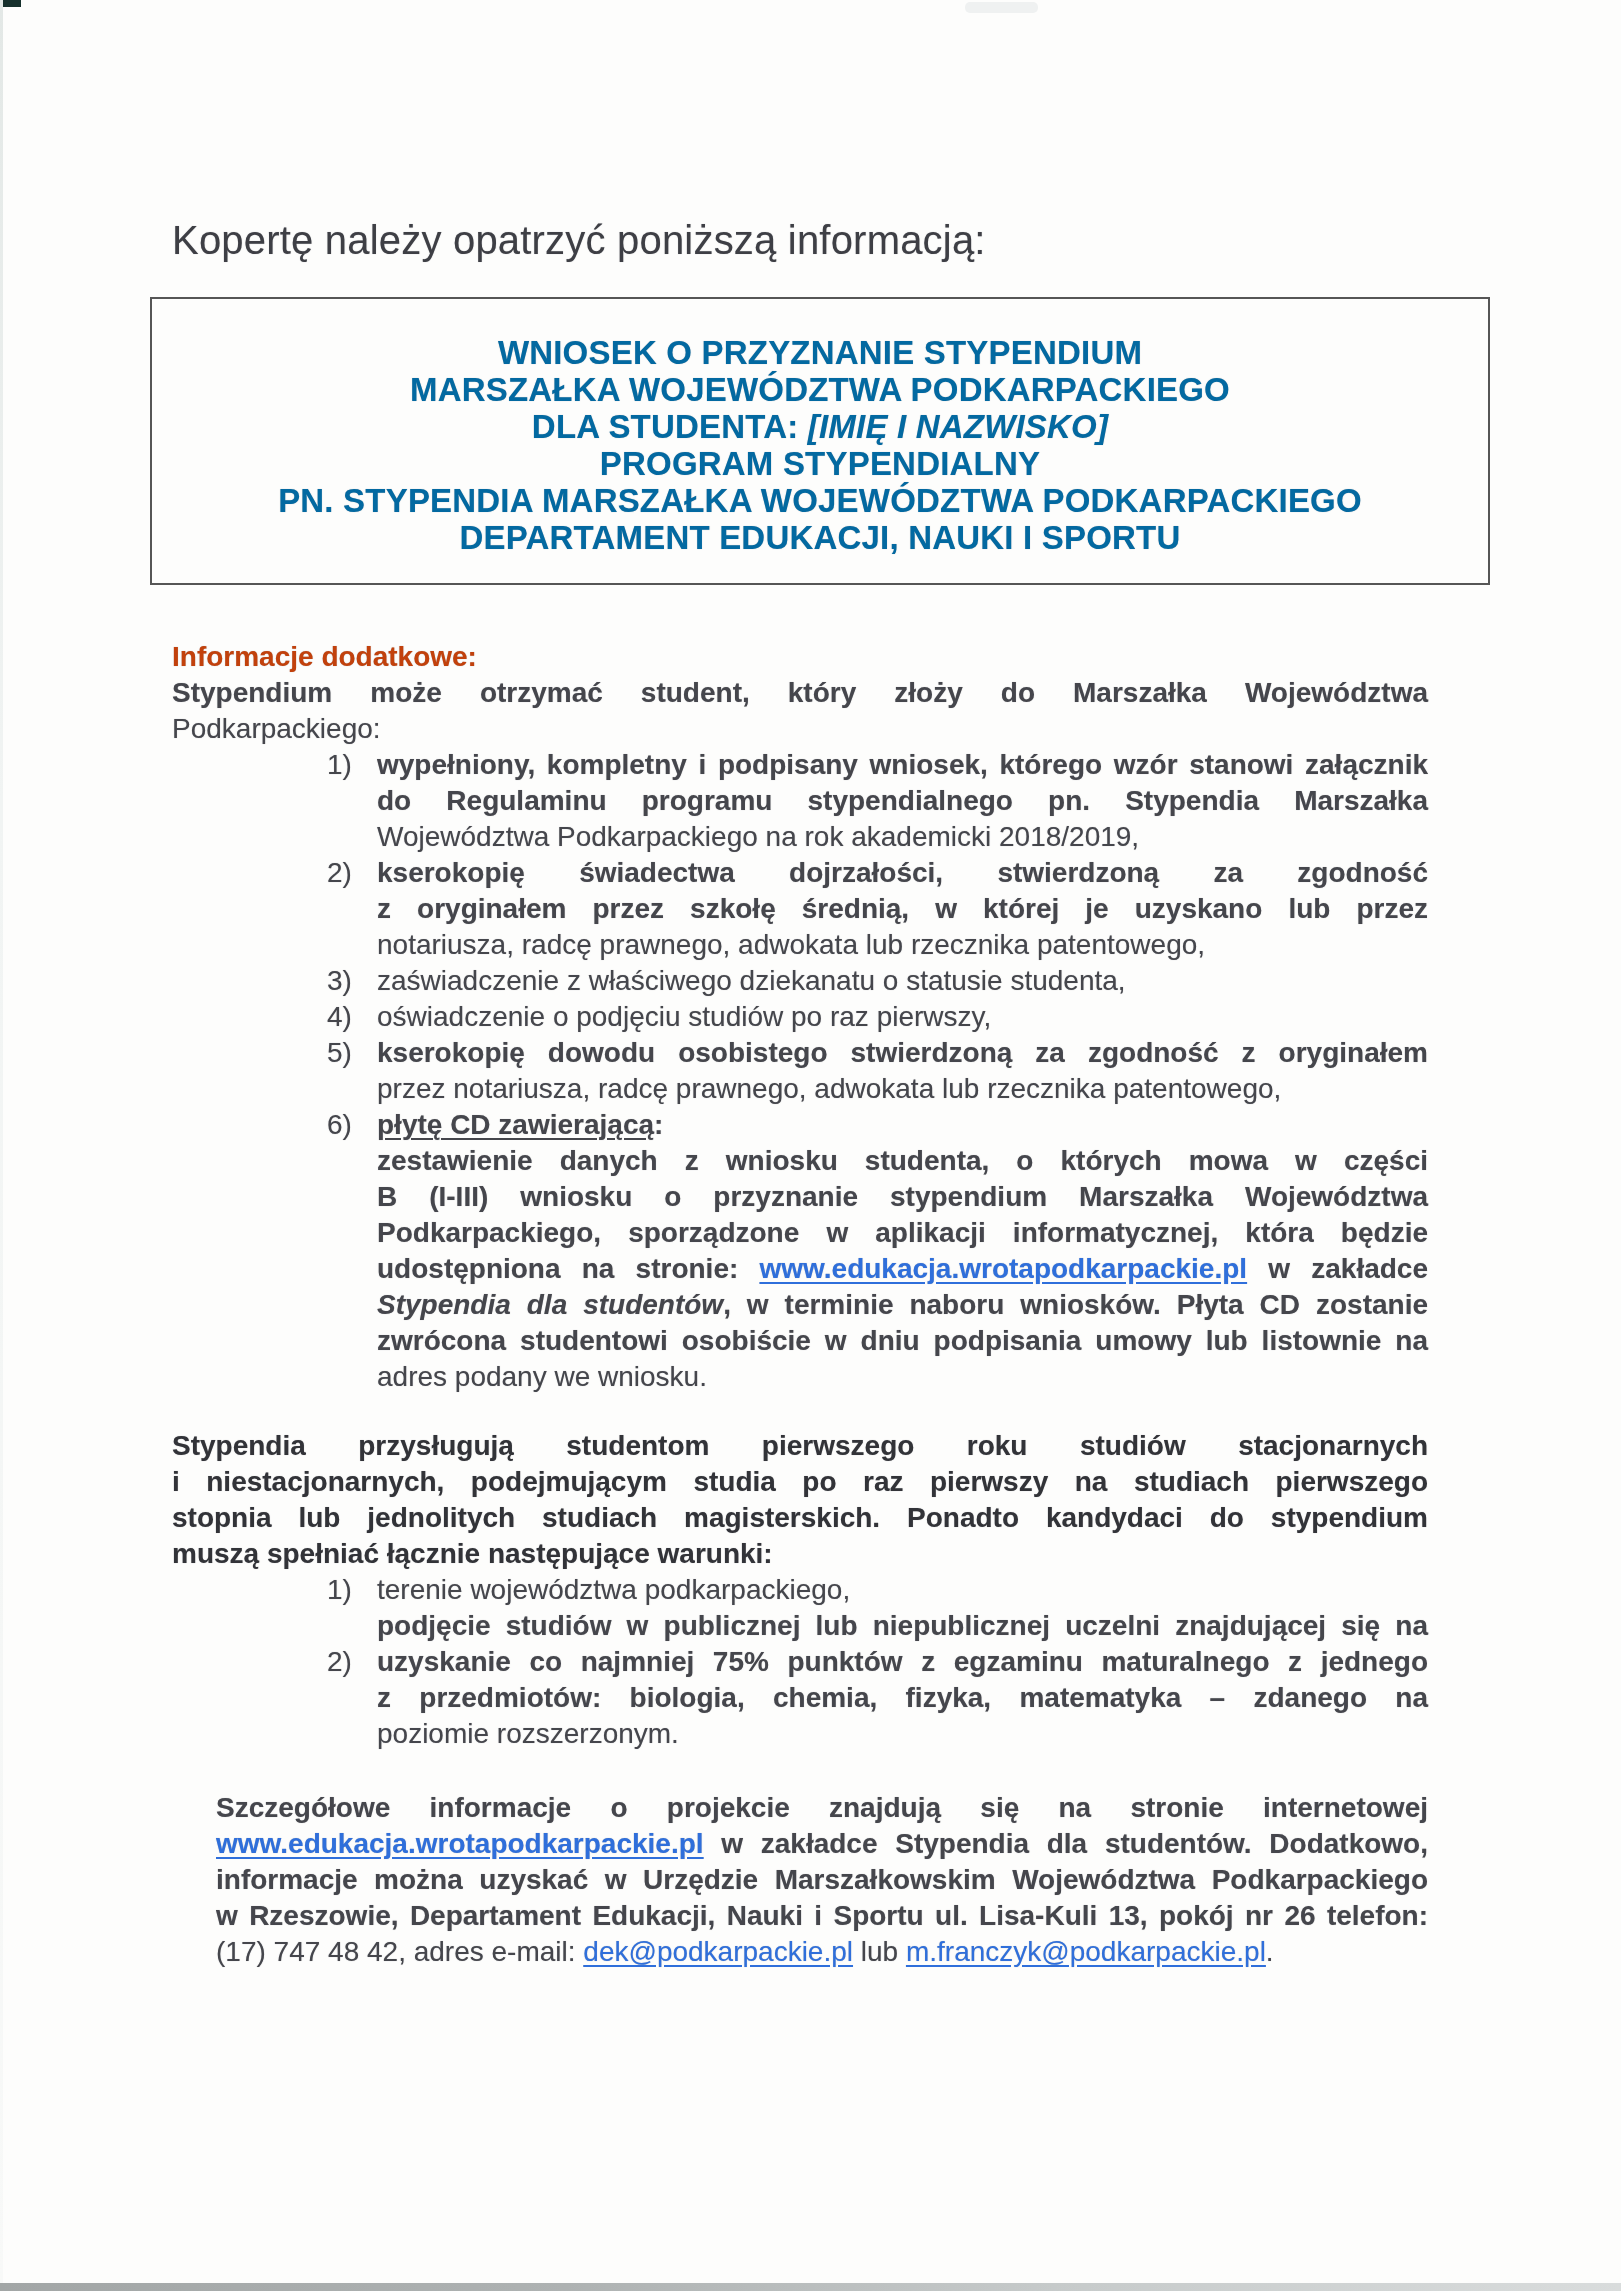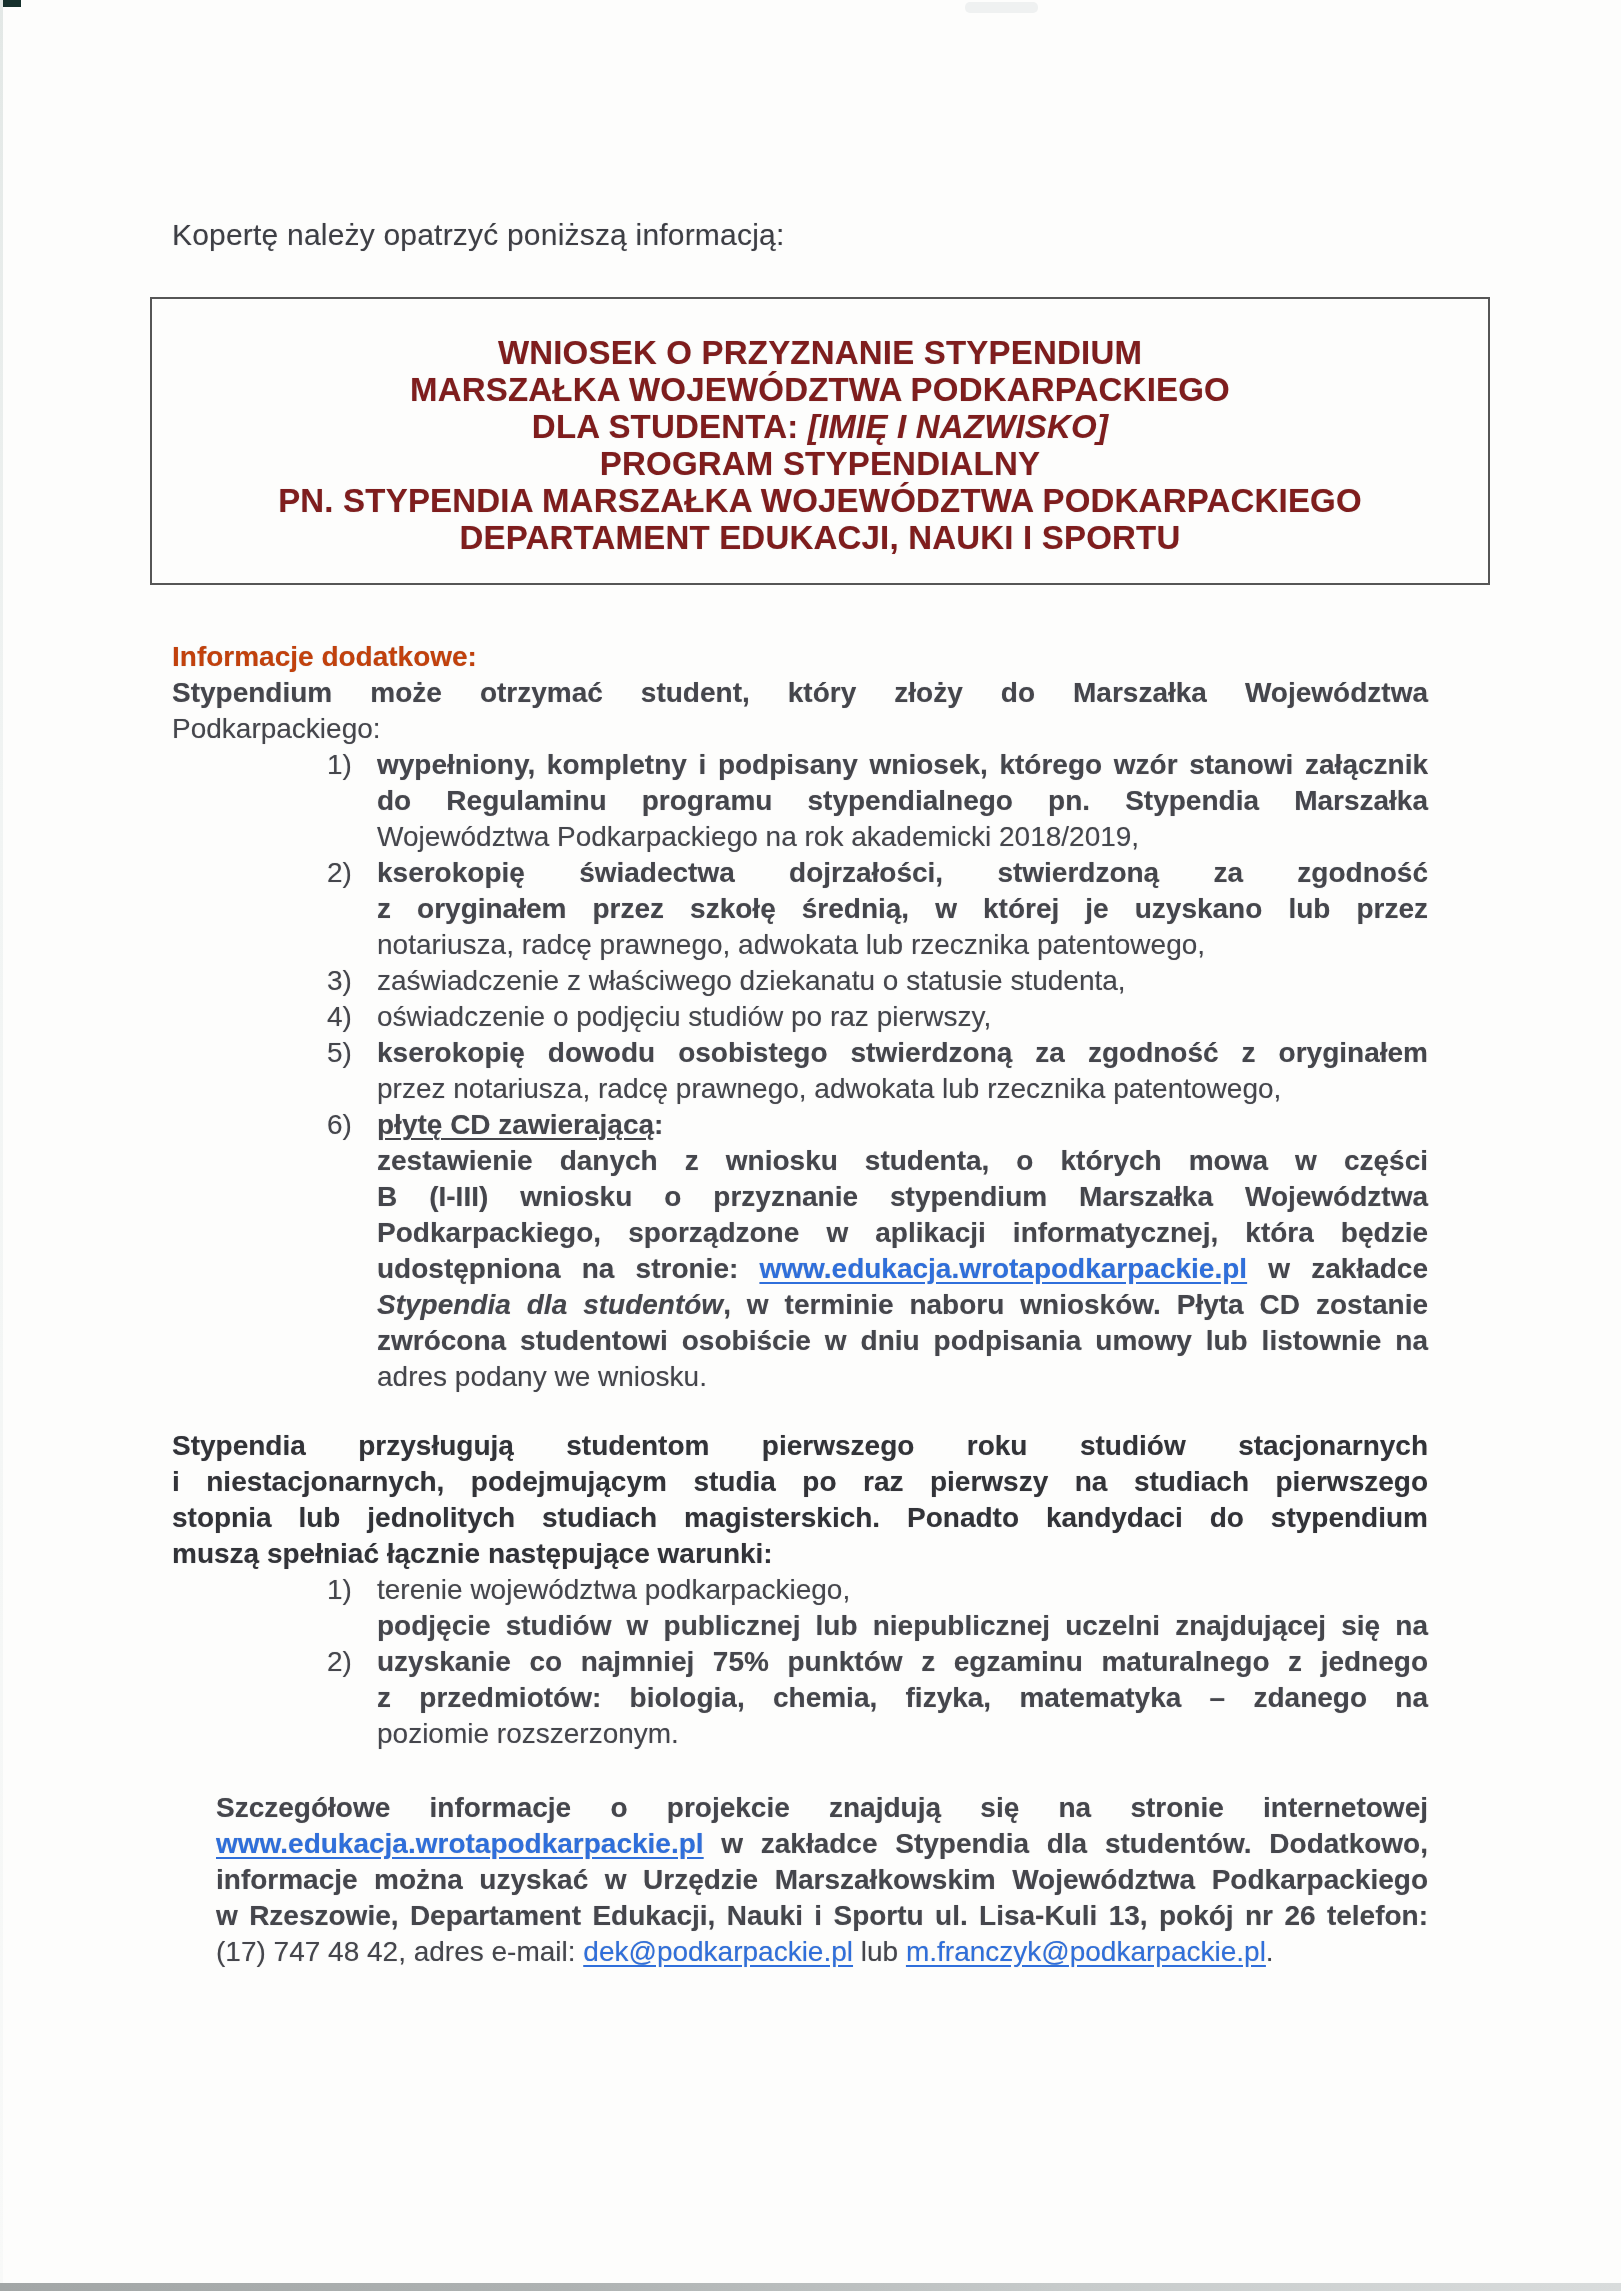--- a/index.html
+++ b/index.html
@@ -9,26 +9,26 @@
     text-shadow:0 0 1px rgba(72,74,82,.38);
   }
   
   .corner-mark{position:absolute;left:0;top:0;width:20.6px;height:6.9px;background:#16302c;}
   .left-edge{position:absolute;left:0;top:0;width:2.9px;height:2284px;
     background:linear-gradient(180deg,#e3e8e6 0%,#f1f4f3 35%,#f8f9f8 100%);}
   .top-smudge{position:absolute;left:965px;top:2px;width:73px;height:10.8px;background:#eff1f1;border-radius:4.9px;}
   .bottom-bar{position:absolute;left:0;top:2283px;width:1621px;height:8.8px;
     background:linear-gradient(90deg,#a2a6a6 0%,#aeb2b2 35%,#c6caca 65%,#d9dcdc 100%);}
   
-  .intro{position:absolute;left:172px;top:218px;margin:0;font-size:30px;letter-spacing:0.2px;color:#3e3f45;}
+  .intro{position:absolute;left:172px;top:218px;margin:0;font-size:40px;letter-spacing:0.2px;color:#3e3f45;}
   
   .notice{
     position:absolute;left:150px;top:297px;width:1340px;height:288px;box-sizing:border-box;
     border:2px solid #565656;padding-top:35px;text-align:center;
-    font-weight:bold;font-size:33px;line-height:37px;color:#7f1d1d;letter-spacing:0.2px;
+    font-weight:bold;font-size:33px;line-height:37px;color:#0369a1;letter-spacing:0.2px;
   }
   .nb-line{white-space:nowrap;}
   
   .docbody{position:absolute;left:172px;top:627px;width:1256px;font-size:28px;line-height:36px;}
   .line{margin:0;}
   .j{text-align:justify;text-align-last:justify;font-weight:bold;}
   .h{font-weight:bold;color:#c2410c;margin-top:12px;}
   .b{font-weight:bold;}
   .bu{font-weight:bold;text-decoration:underline;text-decoration-thickness:2px;text-underline-offset:3.9px;}
   .it{font-style:italic;text-align:center;}

